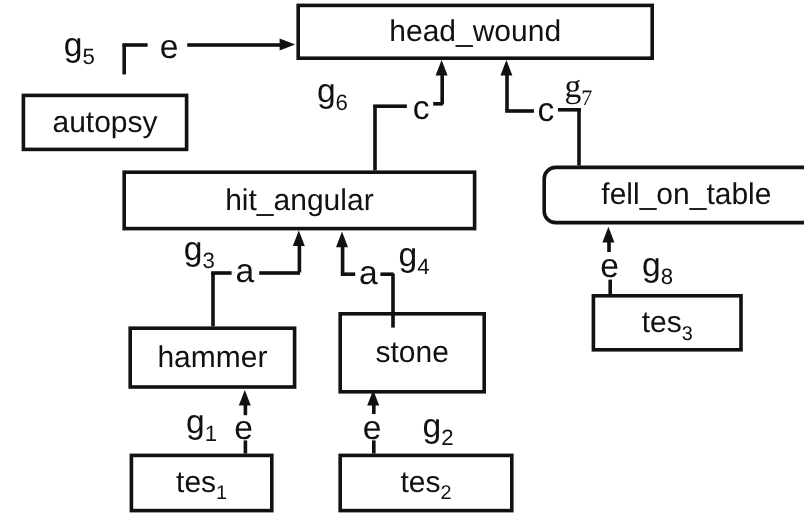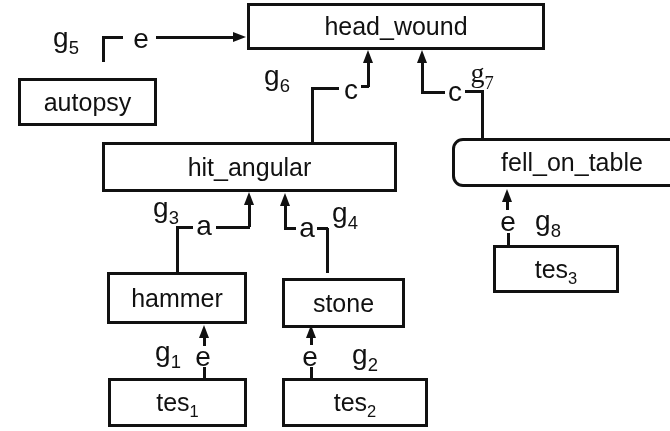--- a/index.html
+++ b/index.html
@@ -61,27 +61,27 @@
     </div>
     <div class="node" style="left: 102px; top: 142px; width: 295px; height: 50px; text-align: right;">
       <span class="nlabel"><span>hit_angular</span></span>
     </div>
     <div class="node" style="left: 452px; top: 138px; width: 240px; height: 49px; border-radius: 11px;">
       <span class="nlabel"><span>fell_on_table</span></span>
     </div>
     <div class="node" style="left: 107px; top: 272px; width: 140px; height: 52px;">
       <span class="nlabel"><span>hammer</span></span>
     </div>
-    <div class="node" style="left: 282px; top: 278px; width: 123px; height: 50px;">
+    <div class="node" style="left: 282px; top: 260px; width: 123px; height: 68px;">
       <span class="nlabel"><span>stone</span></span>
     </div>
     <div class="node" style="left: 493px; top: 245px; width: 126px; height: 48px;">
       <span class="nlabel"><span>tes</span><sub>3</sub></span>
     </div>
-    <div class="node" style="left: 108px; top: 378px; width: 139px; height: 49px;">
+    <div class="node" style="left: 108px; top: 378px; width: 120px; height: 49px;">
       <span class="nlabel"><span>tes</span><sub>1</sub></span>
     </div>
     <div class="node" style="left: 282px; top: 378px; width: 146px; height: 49px;">
       <span class="nlabel"><span>tes</span><sub>2</sub></span>
     </div>
     <span class="elabel" style="left: 66px; top: 38px;"><span>g</span><sub>5</sub></span>
     <span class="elabel" style="left: 141px; top: 39px;"><span>e</span></span>
     <span class="elabel" style="left: 277px; top: 76px;"><span>g</span><sub>6</sub></span>
     <span class="elabel" style="left: 351px; top: 90px;"><span>c</span></span>
     <span class="elabel" style="left: 455px; top: 92px;"><span>c</span></span>

